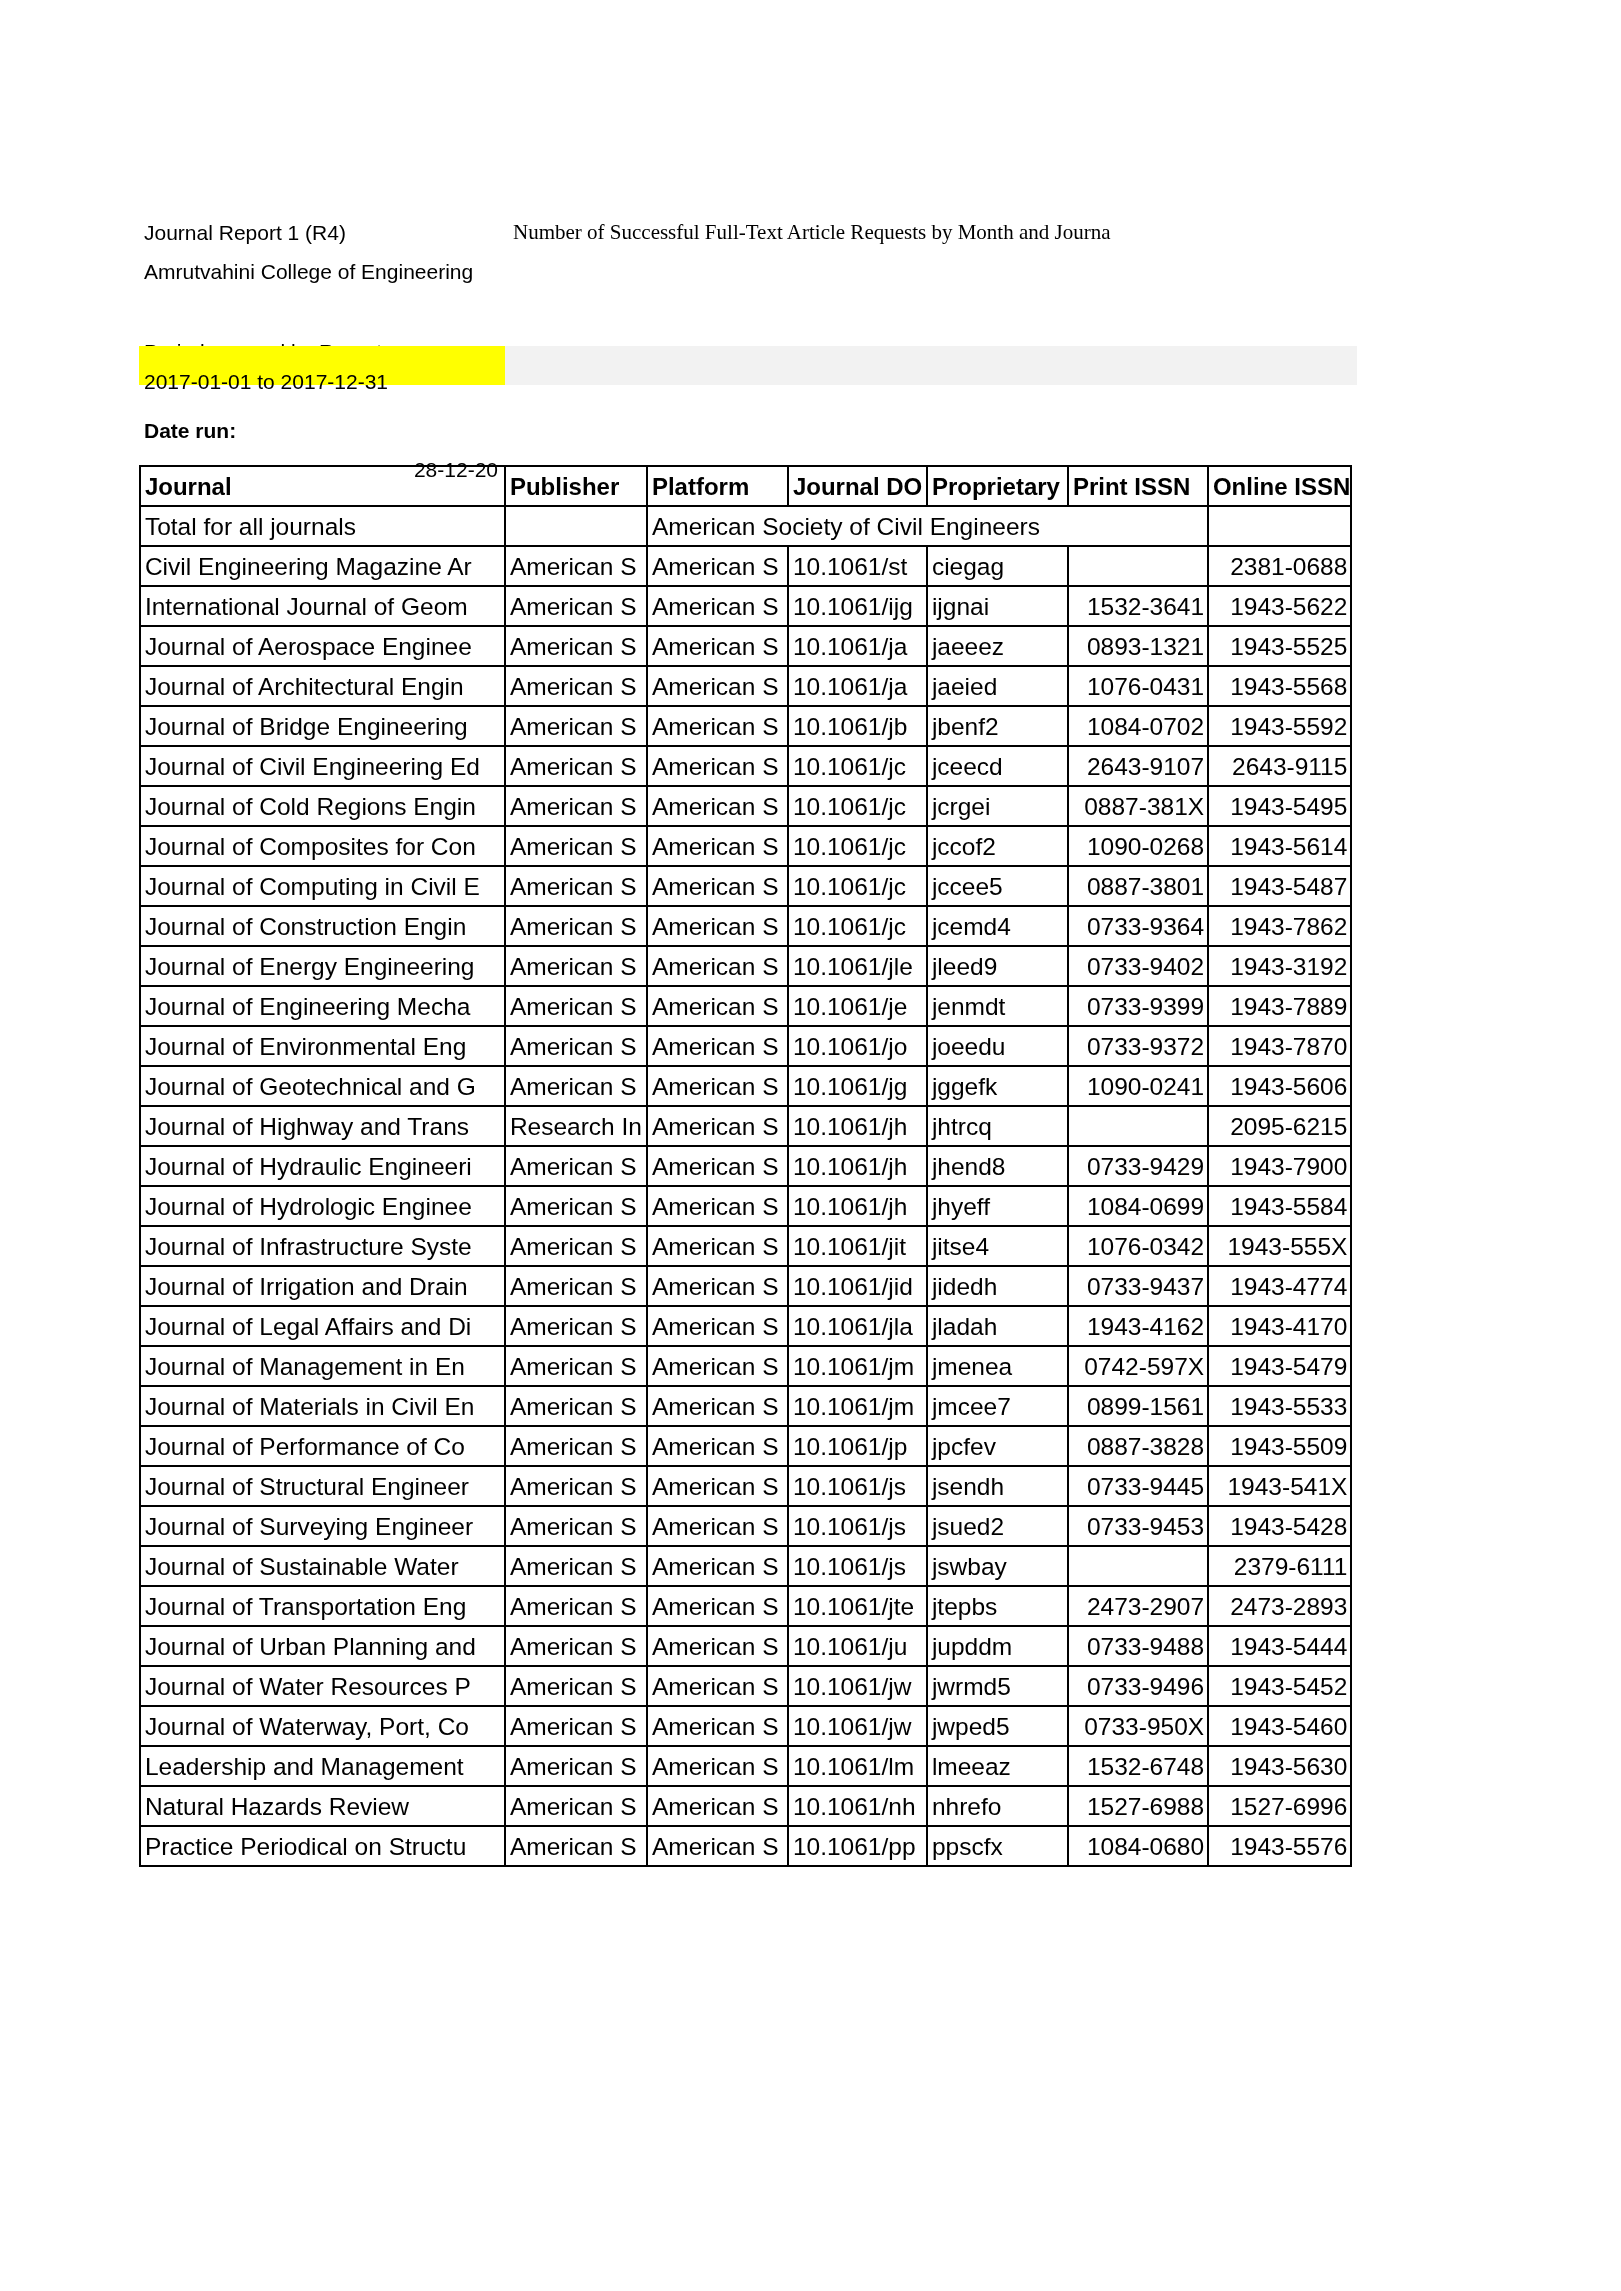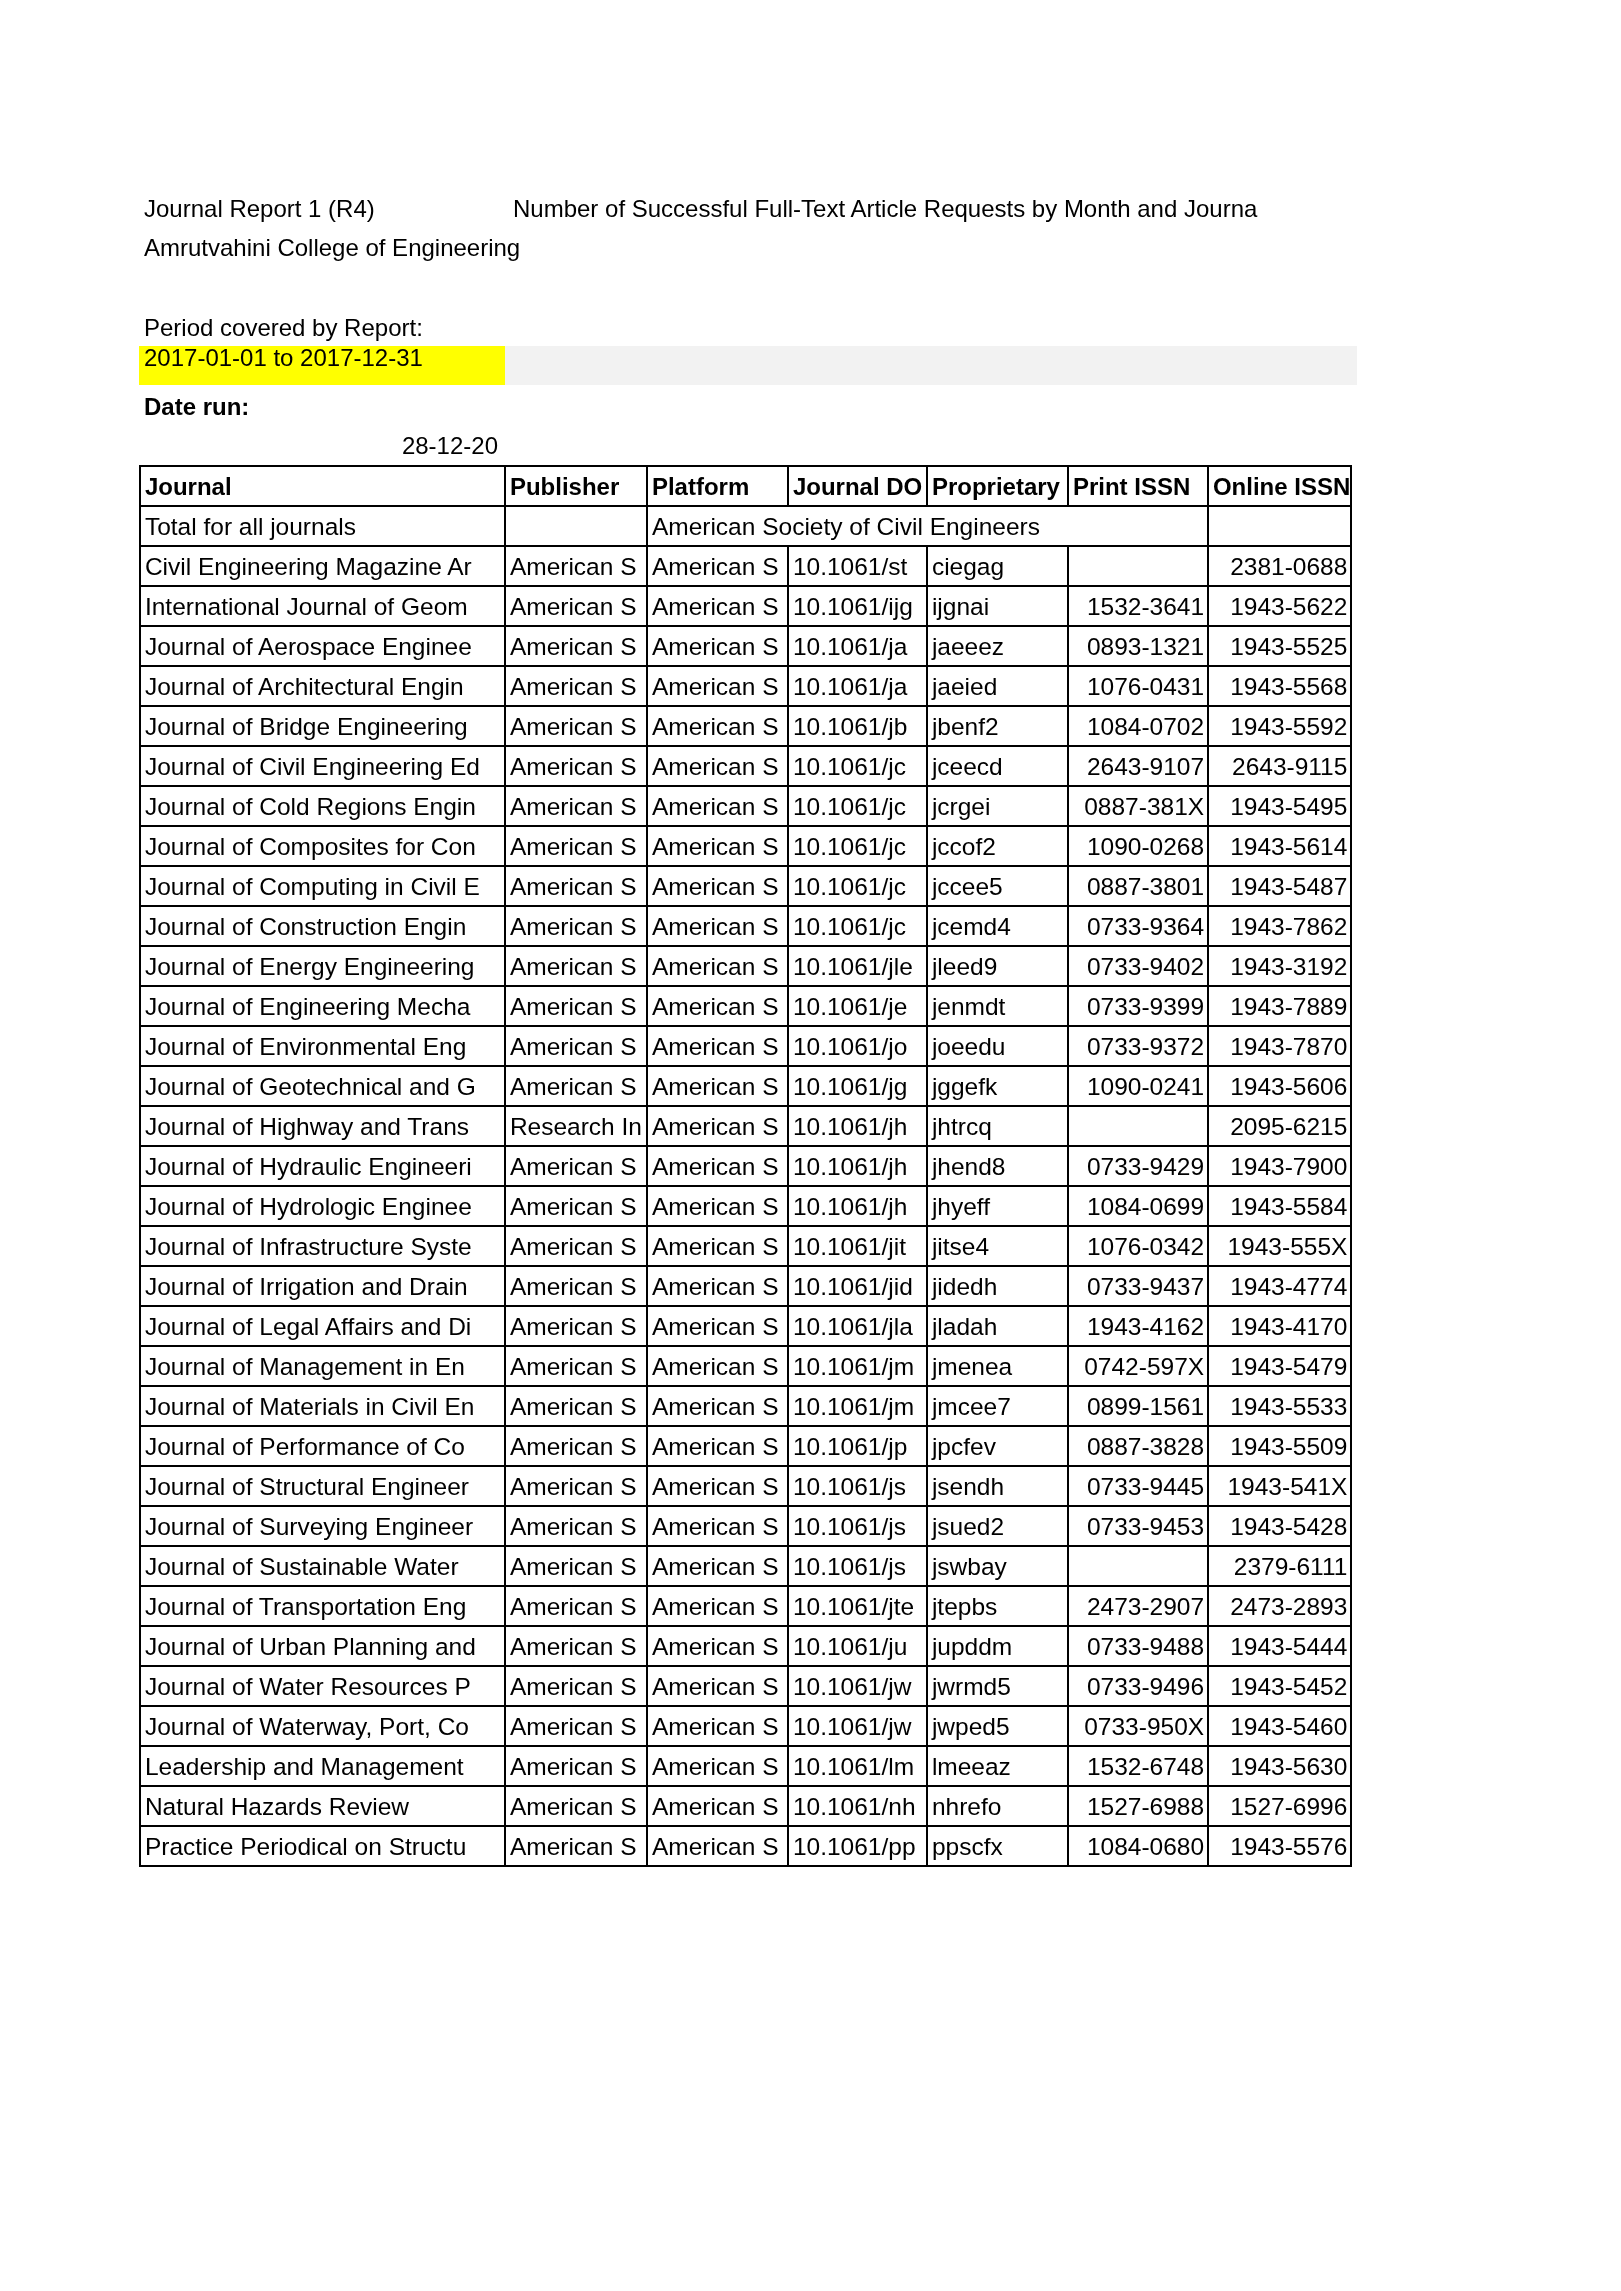--- a/index.html
+++ b/index.html
@@ -1,20 +1,20 @@
 <!DOCTYPE html>
 <html><head>
 <meta charset="utf-8">
 <style>
   html, body { margin: 0; padding: 0; background: #ffffff; }
   body { width: 1621px; height: 2292px; position: relative; overflow: hidden;
          font-family: "Liberation Sans", sans-serif; color: #000; }
-  .line { position: absolute; font-size: 24px; white-space: nowrap; line-height: 39px; height: 39px; }
+  .line { position: absolute; font-size: 21px; white-space: nowrap; line-height: 39px; height: 39px; margin-top: 24px; }
   #title1 { left: 144px; top: 189px; }
-  #title2 { left: 513px; top: 189px; width: 845px; overflow: hidden; }
+  #title2 { left: 513px; top: 189px; width: 845px; overflow: hidden; font-family: Liberation Serif, serif; }
   #org { left: 144px; top: 228px; }
   #period-label { left: 144px; top: 308px; }
   #period-band { position: absolute; left: 139px; top: 346px; width: 1218px; height: 39px; background: #f2f2f2; }
   #period-hl { position: absolute; left: 139px; top: 346px; width: 366px; height: 39px; background: #ffff00; }
   #period-value { left: 144px; top: 338px; }
   #daterun-label { left: 144px; top: 387px; font-weight: bold; }
   #daterun-value { left: 139px; top: 426px; width: 359px; text-align: right; }
 
   table.report { position: absolute; left: 139px; top: 465px; border-collapse: collapse; table-layout: fixed; }
   table.report td, table.report th {

